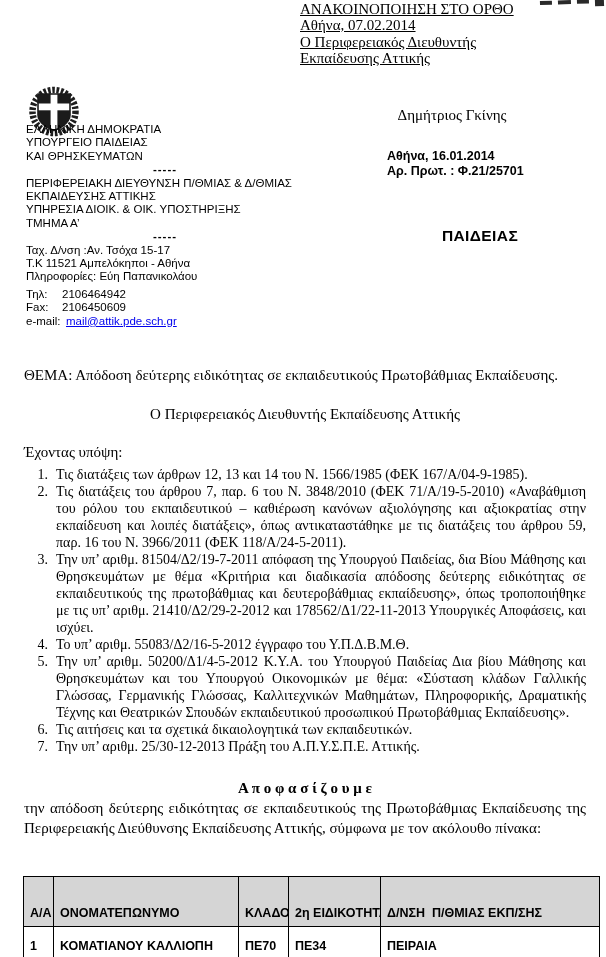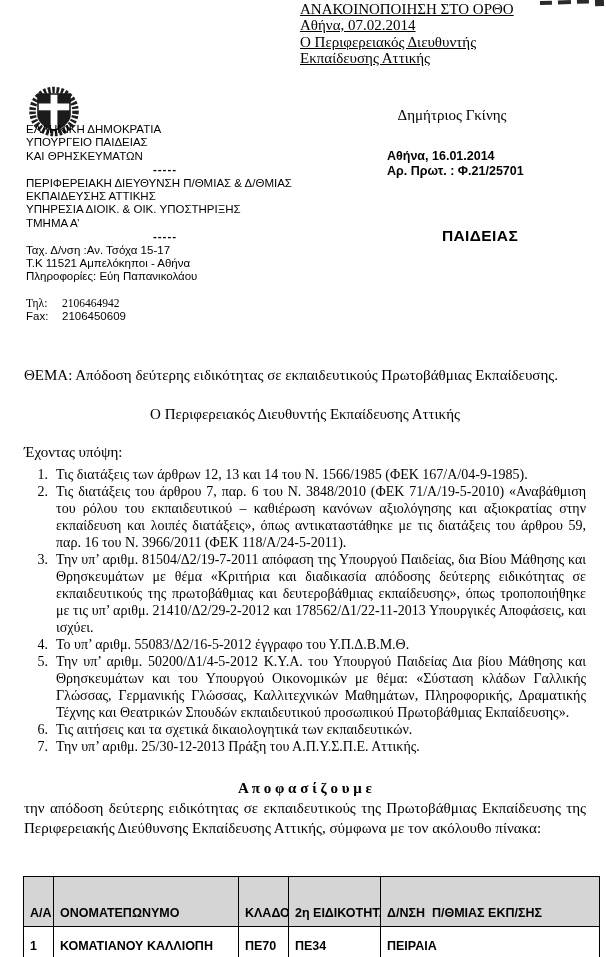--- a/index.html
+++ b/index.html
@@ -20,21 +20,21 @@
   
   .emblem{left:26px;top:85px;width:56px;height:55px;}
 
   
   .letterhead{left:26px;top:123px;width:305px;
     font-family:"Liberation Sans","DejaVu Sans",sans-serif;
     font-size:11.5px;line-height:13.4px;white-space:nowrap;}
   .letterhead .dash{width:278px;text-align:center;letter-spacing:1px;font-weight:bold;}
   .contact{display:flex;}
   .contact .lbl{width:36px;}
-  .contact.first{margin-top:13px;font-family:Liberation Serif, serif;}
+  .contact.first{margin-top:4px;}
   a.email{color:#0000ee;text-decoration:underline;cursor:pointer;}
 
   
   .signer{left:388px;top:107px;width:128px;text-align:center;font-size:15px;}
   .meta{left:387px;top:149px;font-family:"Liberation Sans","DejaVu Sans",sans-serif;
     font-weight:bold;font-size:12.5px;line-height:14.5px;}
   .decision-title{left:390px;top:227px;width:180px;text-align:center;
     font-family:"Liberation Sans","DejaVu Sans",sans-serif;
     font-weight:bold;font-size:15.5px;letter-spacing:.4px;}
 
@@ -102,20 +102,24 @@
     <div>Ταχ. Δ/νση :Αν. Τσόχα 15-17</div>
     <div>Τ.Κ 11521 Αμπελόκηποι - Αθήνα</div>
     <div>Πληροφορίες: Εύη Παπανικολάου</div>
     <div class="contact first">
       <span class="lbl">Τηλ:</span>
       <span>2106464942</span>
     </div>
     <div class="contact">
       <span class="lbl">Fax:</span>
       <span>2106450609</span>
+    </div>
+    <div class="contact">
+      <span class="lbl" style="width:40px">e-mail:</span>
+      <a class="email">mail@attik.pde.sch.gr</a>
     </div>
   </div>
 
   <div class="abs signer">Δημήτριος Γκίνης</div>
 
   <div class="abs meta">
     <div>Αθήνα, 16.01.2014</div>
     <div>Αρ. Πρωτ. : Φ.21/25701</div>
   </div>
 

